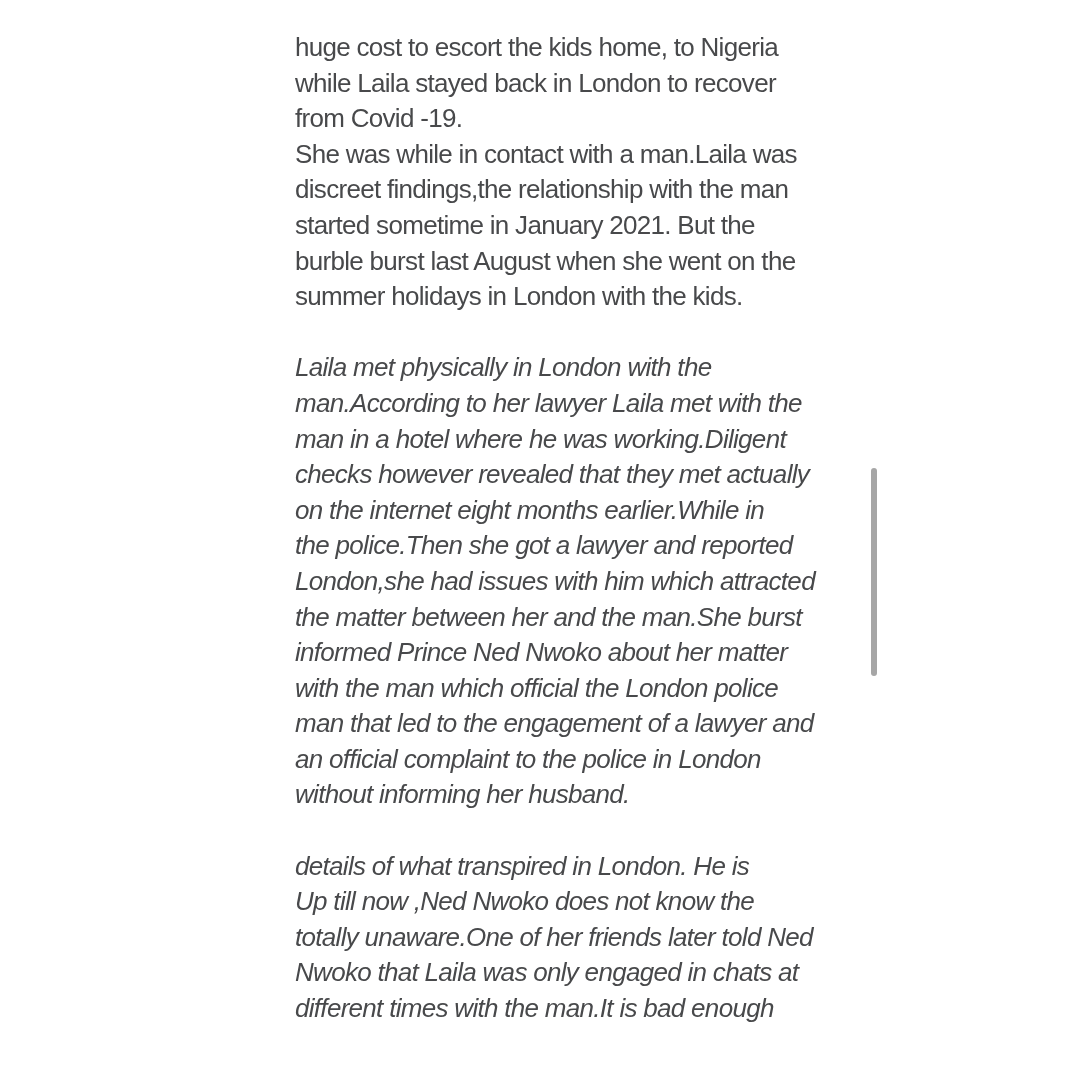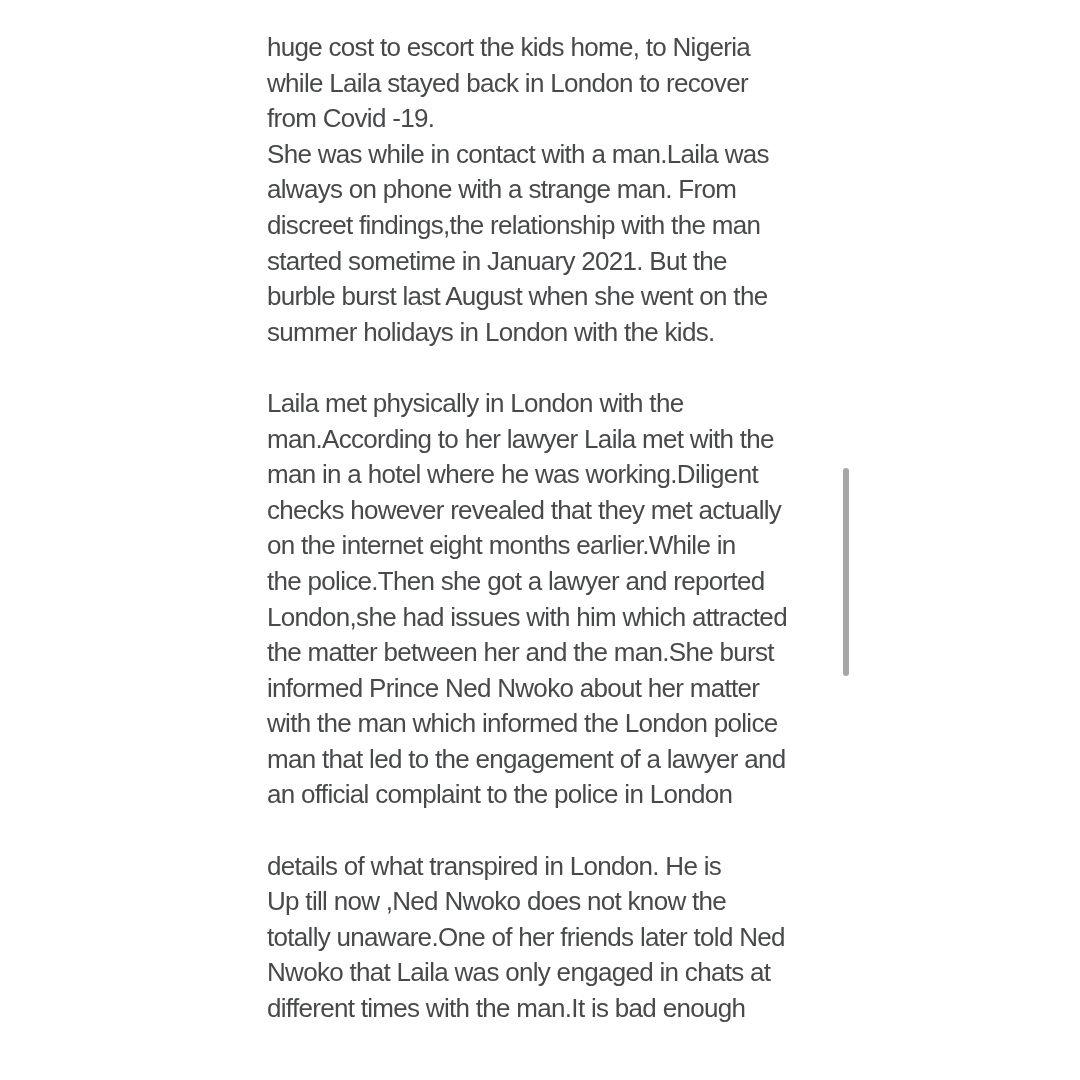--- a/index.html
+++ b/index.html
@@ -11,35 +11,37 @@
     height: 1080px;
     overflow: hidden;
     position: relative;
     background: #ffffff;
     font-family: "Liberation Sans", sans-serif;
   }
   .page {
     position: absolute;
     inset: 0;
     background: var(--bg, #ffffff);
+    margin-left: 28px;
   }
   .text-column {
     position: absolute;
     left: 267px;
     top: 30px;
     width: 560px;
     color: var(--text-color, #48494b);
     font-size: 26px;
     letter-spacing: -0.7px;
   }
   .paragraph {
     margin: 0;
   }
   .paragraph + .paragraph {
     margin-top: 35.6px; 
+    font-style: italic;
   }
   .text-line {
     height: 35.6px;
     line-height: 35.6px;
     white-space: nowrap;
   }
   .scrollbar-thumb {
     position: absolute;
     left: 843px;
     top: 468px;
@@ -52,39 +54,39 @@
 </head>
 <body style="--bg: #ffffff; --text-color: #48494b; --scrollbar-color: #a6a6a6;">
 
 <div class="page">
   <div class="text-column" id="text-column">
       <div class="paragraph">
         <div class="text-line">huge cost to escort the kids home, to Nigeria</div>
         <div class="text-line">while Laila stayed back in London to recover</div>
         <div class="text-line">from Covid -19.</div>
         <div class="text-line">She was while in contact with a man.Laila was</div>
-        <div class="text-line">always on phone with a strange man. From</div>
         <div class="text-line">discreet findings,the relationship with the man</div>
         <div class="text-line">started sometime in January 2021. But the</div>
         <div class="text-line">burble burst last August when she went on the</div>
         <div class="text-line">summer holidays in London with the kids.</div>
       </div>
       <div class="paragraph">
         <div class="text-line">Laila met physically in London with the</div>
         <div class="text-line">man.According to her lawyer Laila met with the</div>
         <div class="text-line">man in a hotel where he was working.Diligent</div>
         <div class="text-line">checks however revealed that they met actually</div>
         <div class="text-line">on the internet eight months earlier.While in</div>
         <div class="text-line">the police.Then she got a lawyer and reported</div>
         <div class="text-line">London,she had issues with him which attracted</div>
         <div class="text-line">the matter between her and the man.She burst</div>
         <div class="text-line">informed Prince Ned Nwoko about her matter</div>
-        <div class="text-line">with the man which informed the London police</div>
+        <div class="text-line">with the man which official the London police</div>
         <div class="text-line">man that led to the engagement of a lawyer and</div>
         <div class="text-line">an official complaint to the police in London</div>
+        <div class="text-line">without informing her husband.</div>
       </div>
       <div class="paragraph">
         <div class="text-line">details of what transpired in London. He is</div>
         <div class="text-line">Up till now ,Ned Nwoko does not know the</div>
         <div class="text-line">totally unaware.One of her friends later told Ned</div>
         <div class="text-line">Nwoko that Laila was only engaged in chats at</div>
         <div class="text-line">different times with the man.It is bad enough</div>
       </div>
     </div>
   <div class="scrollbar-thumb"></div>

